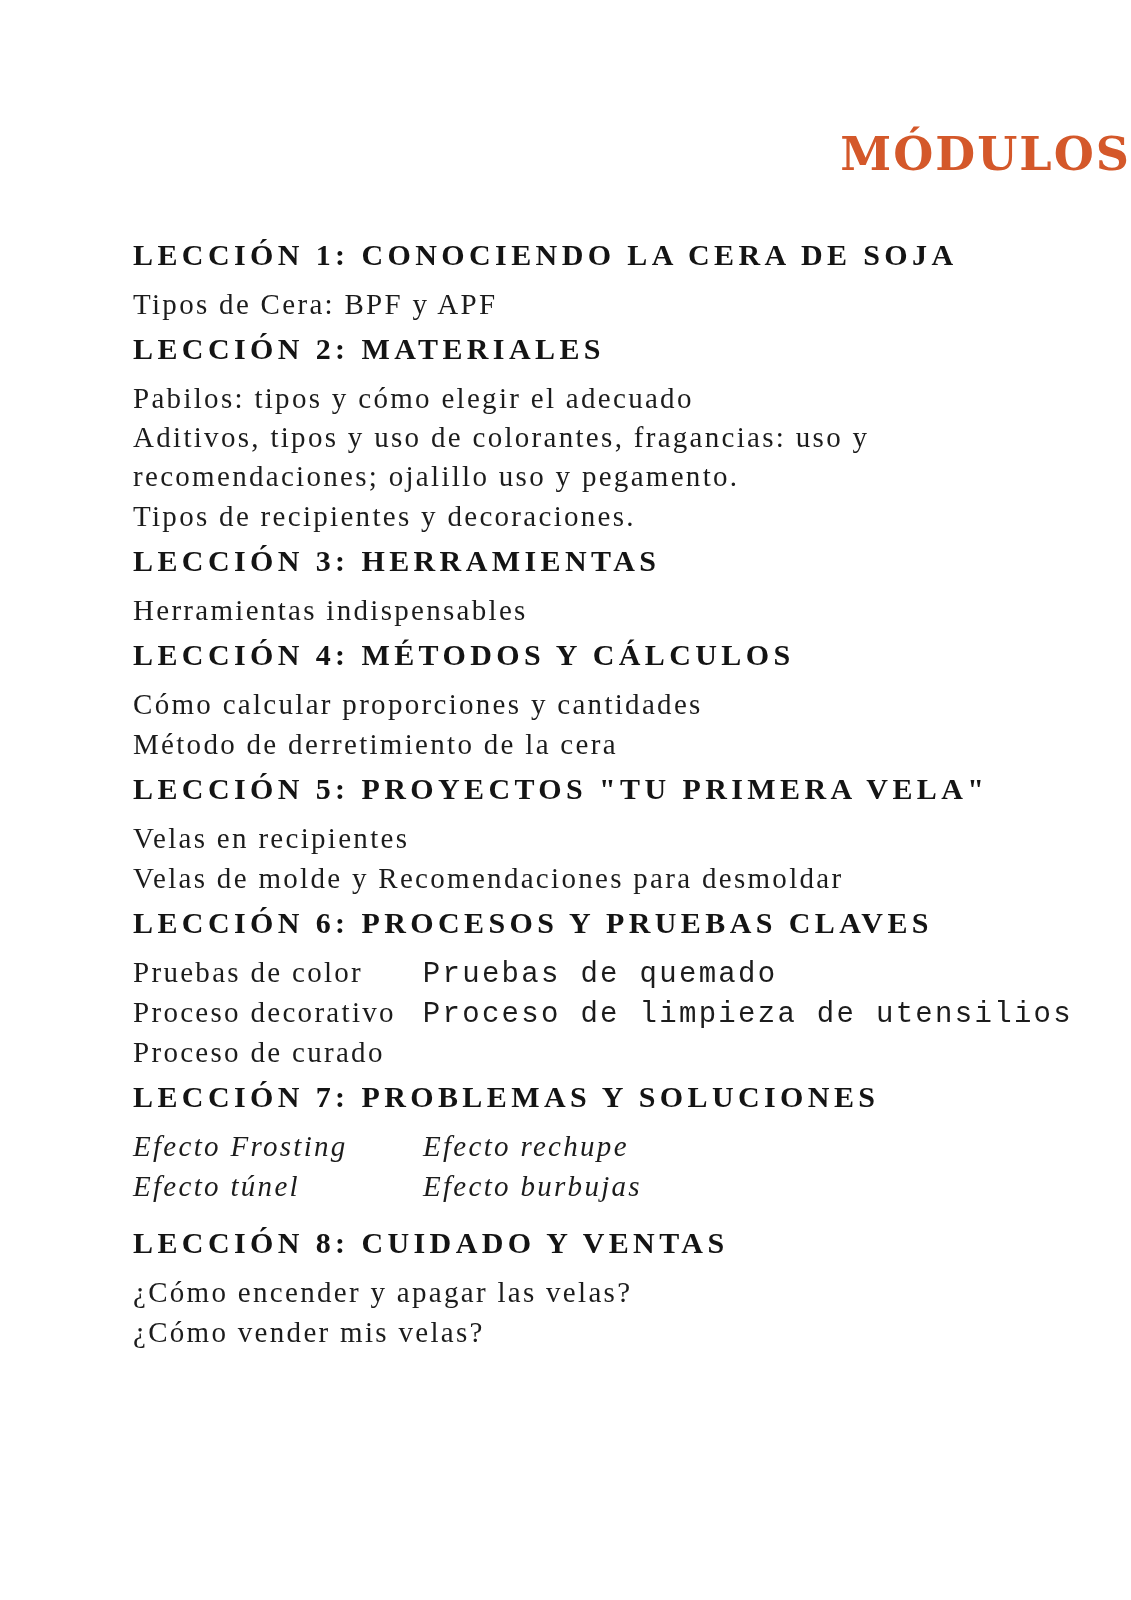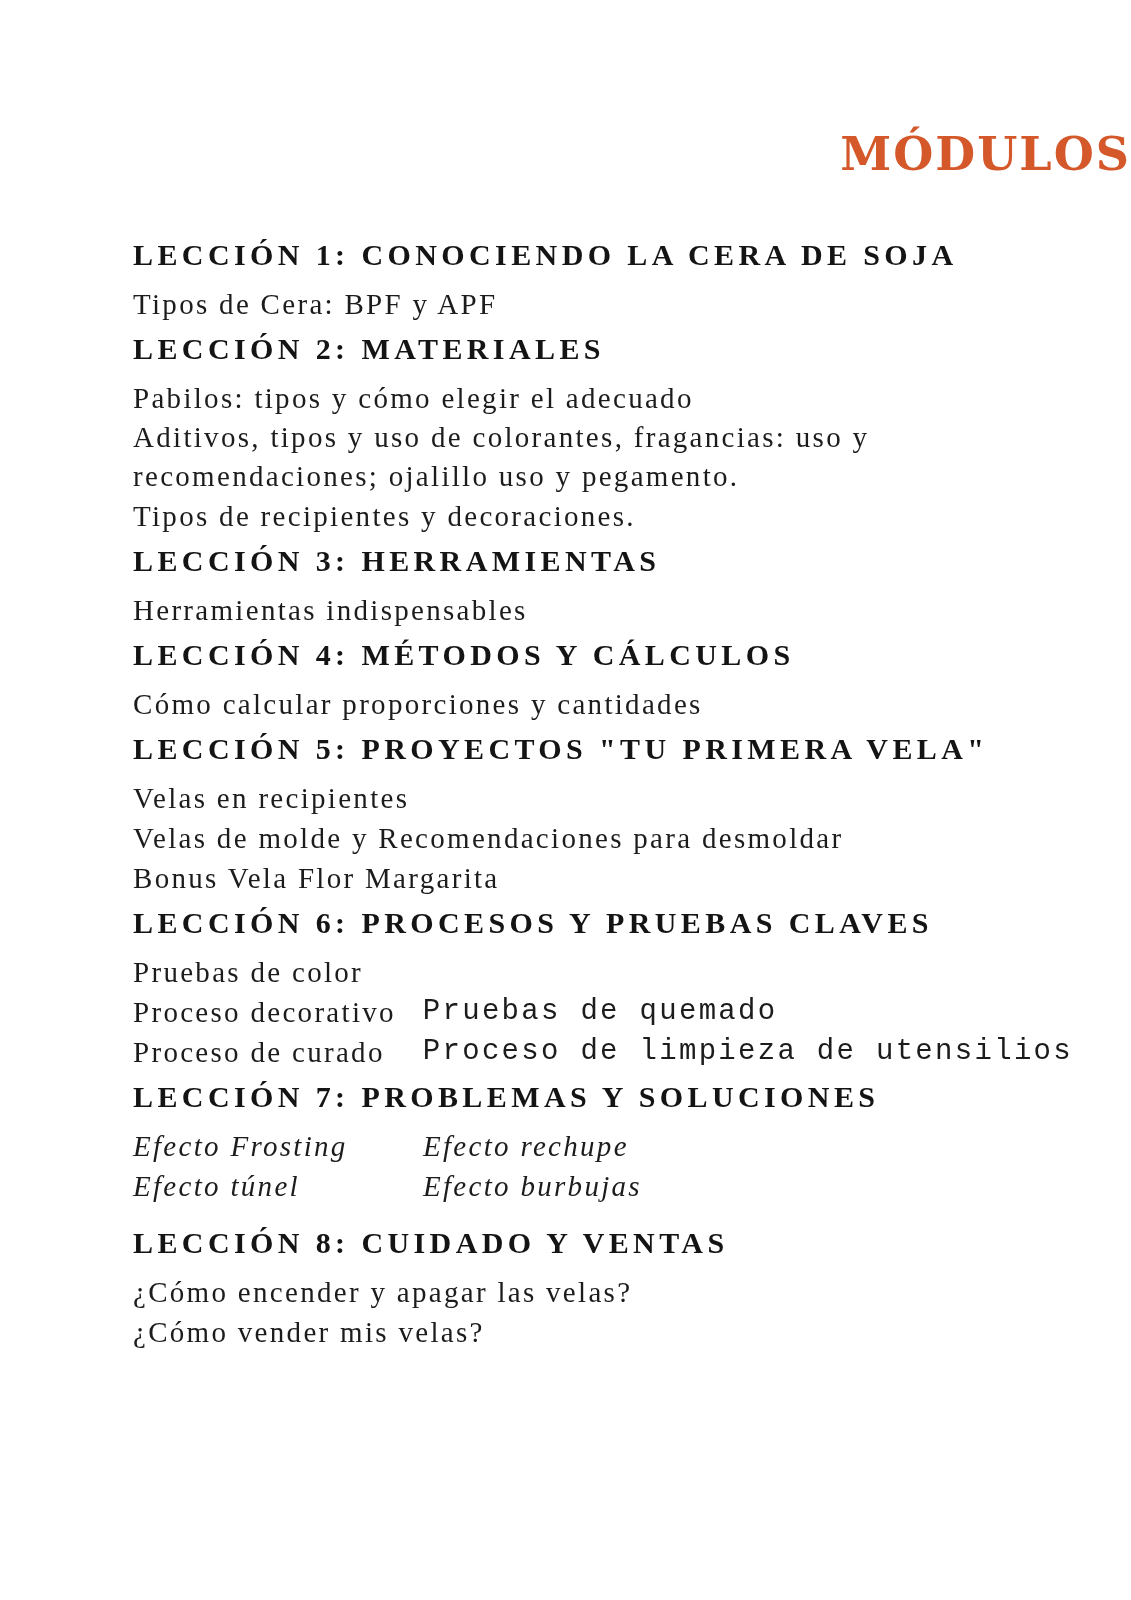--- a/index.html
+++ b/index.html
@@ -47,21 +47,21 @@
     font-family: "Liberation Serif", "DejaVu Serif", serif;
     font-size: 29px;
     letter-spacing: 2.3px;
     line-height: 40px;
     color: #1c1c1c;
     margin-top: 6px;
     margin-bottom: 2px;
   }
   .item { display: block; white-space: nowrap; }
   .item.wrap { white-space: normal; width: 860px; line-height: 39px; font-family: Liberation Serif, serif; }
-  .cols { display: flex; align-items: flex-end; }
+  .cols { display: flex; }
   .col { display: flex; flex-direction: column; }
   .col-a6 { width: 340px; }
   .col-b6 { padding-top: 3px; font-family: Liberation Mono, monospace; }
   .col-a7 { width: 290px; }
 </style>
 </head>
 <body>
 
 <h1 class="title">MÓDULOS</h1>
 
@@ -87,29 +87,29 @@
     <div class="lesson-heading">LECCIÓN 3: HERRAMIENTAS</div>
     <div class="items">
       <span class="item">Herramientas indispensables</span>
     </div>
   </section>
 
   <section class="lesson">
     <div class="lesson-heading">LECCIÓN 4: MÉTODOS Y CÁLCULOS</div>
     <div class="items">
       <span class="item">Cómo calcular proporciones y cantidades</span>
+      <span class="item">Método de derretimiento de la cera</span>
     </div>
   </section>
 
   <section class="lesson">
     <div class="lesson-heading">LECCIÓN 5: PROYECTOS "TU PRIMERA VELA"</div>
     <div class="items">
       <span class="item">Velas en recipientes</span>
       <span class="item">Velas de molde y Recomendaciones para desmoldar</span>
-      <span class="item">Bonus Vela Flor Margarita</span>
     </div>
   </section>
 
   <section class="lesson">
     <div class="lesson-heading">LECCIÓN 6: PROCESOS Y PRUEBAS CLAVES</div>
     <div class="items cols">
       <div class="col col-a6">
         <span class="item">Pruebas de color</span>
         <span class="item">Proceso decorativo</span>
         <span class="item">Proceso de curado</span>

